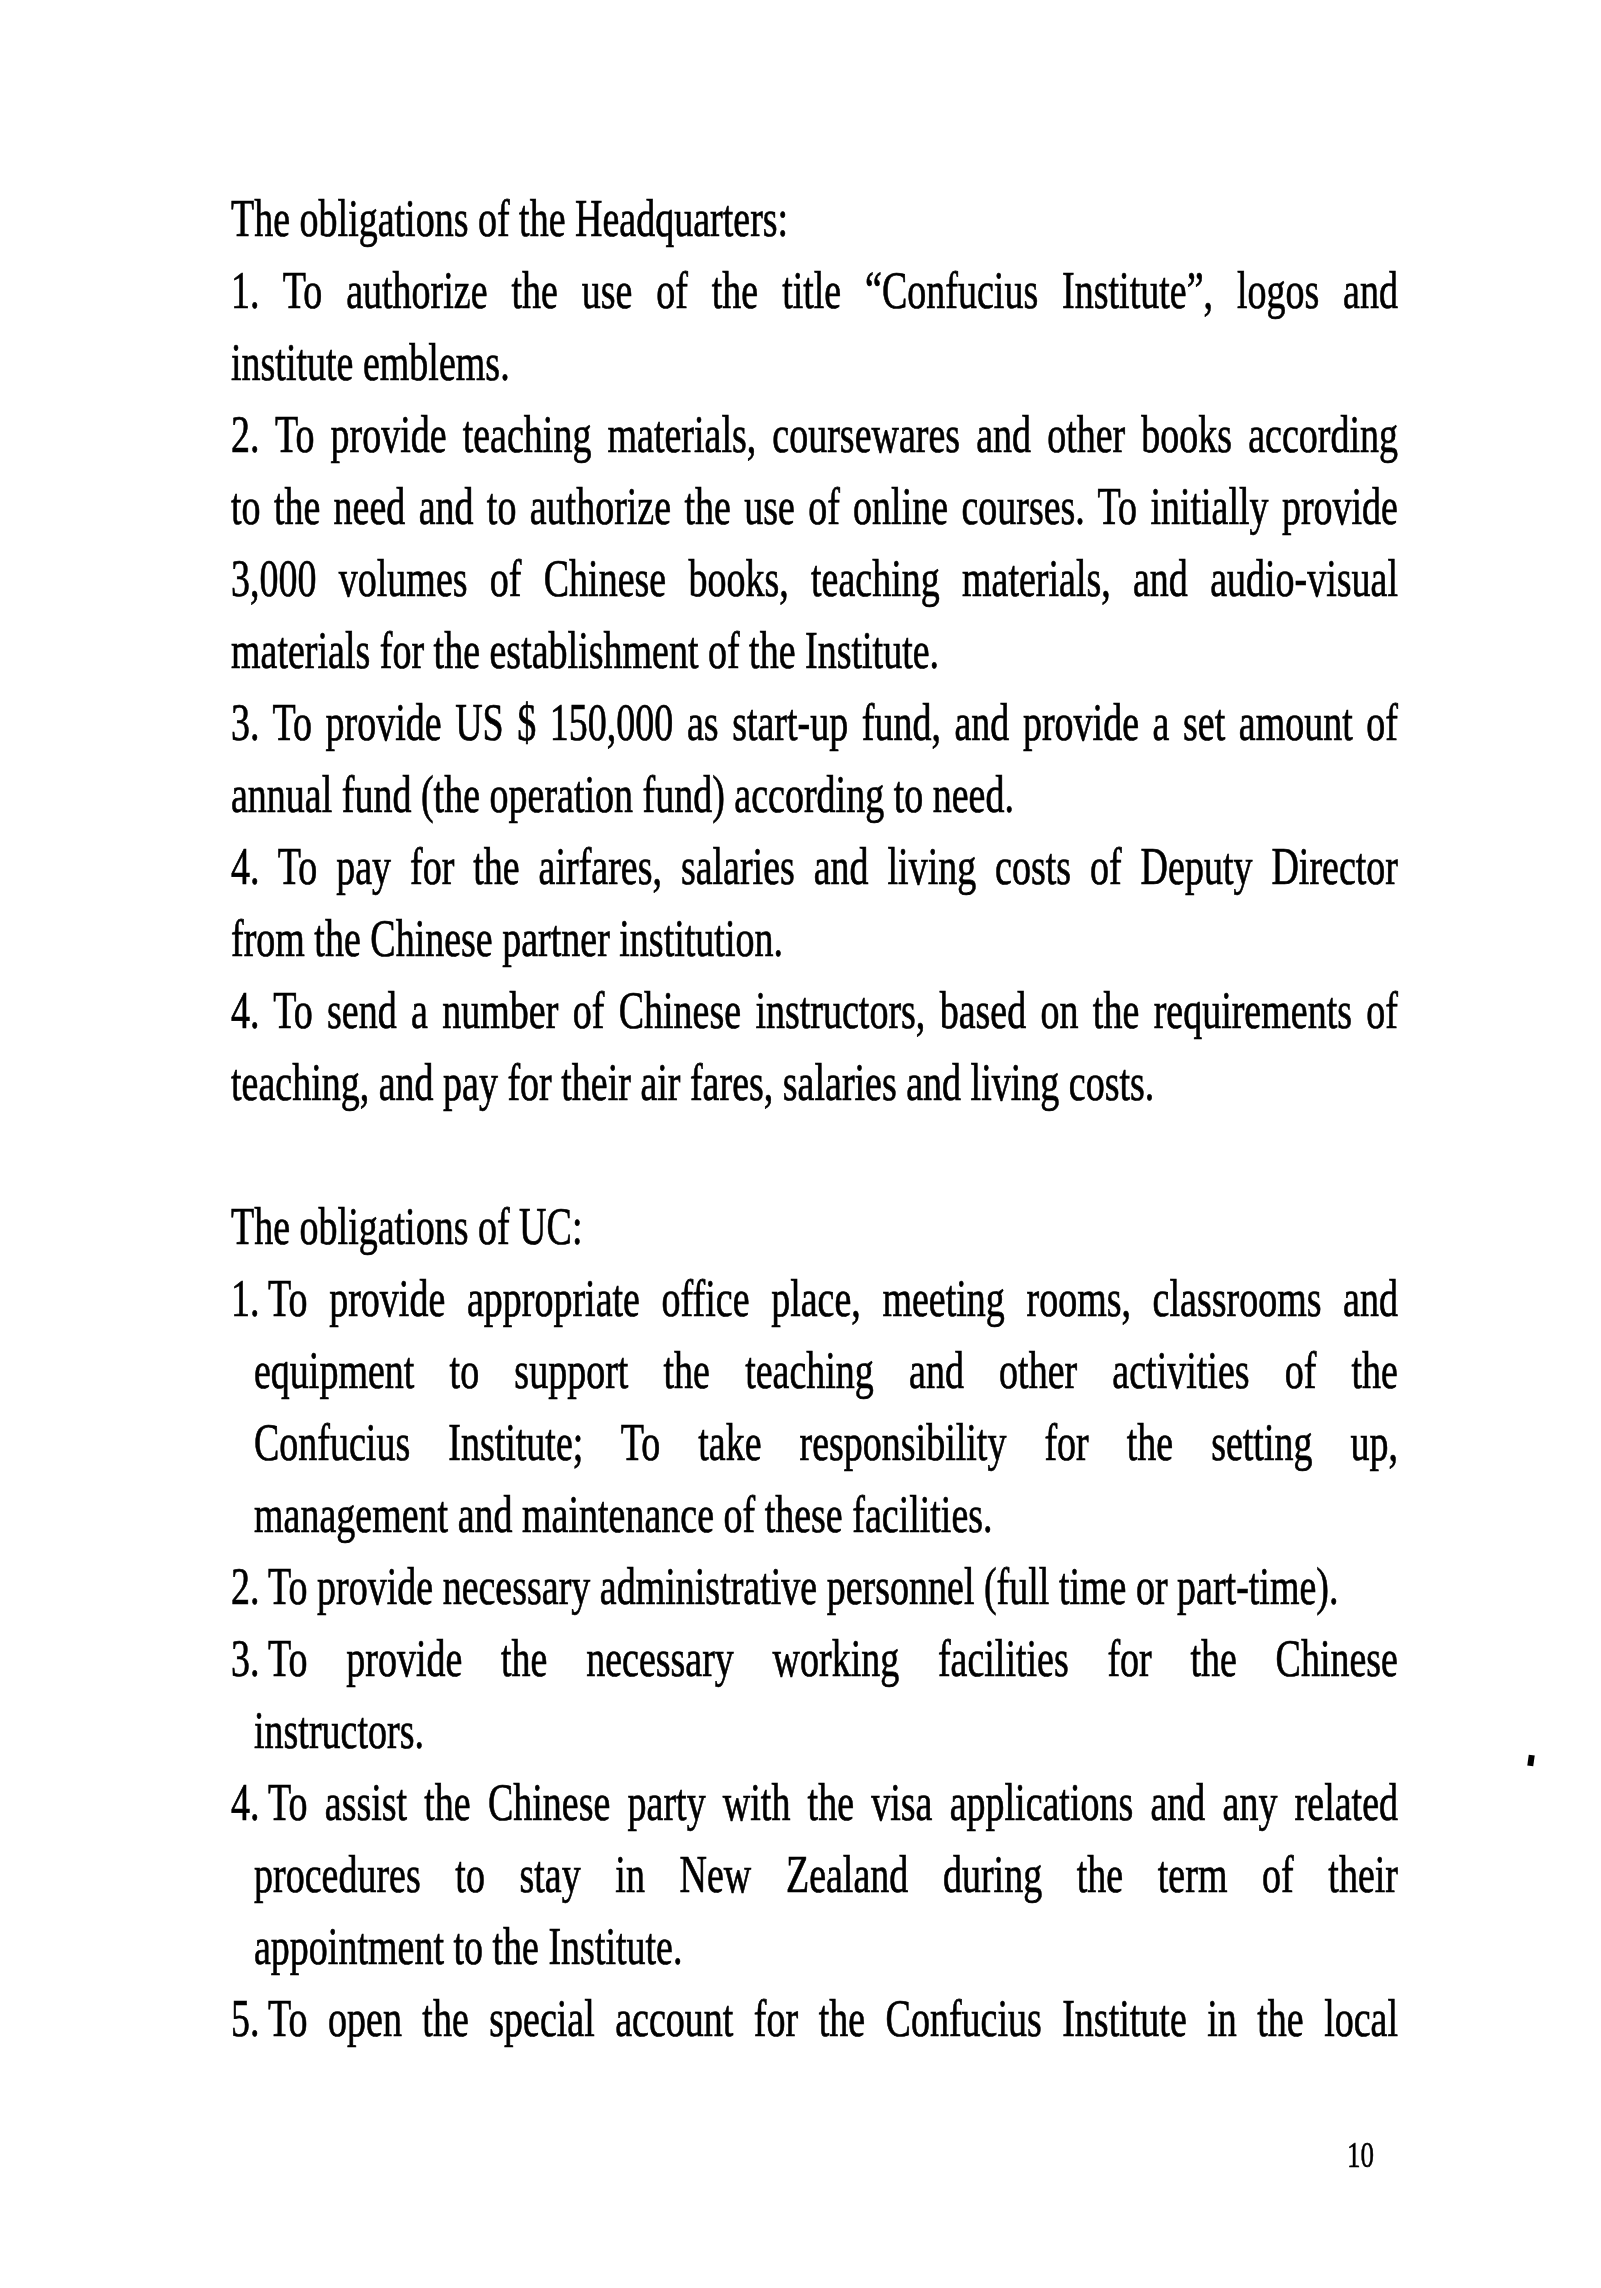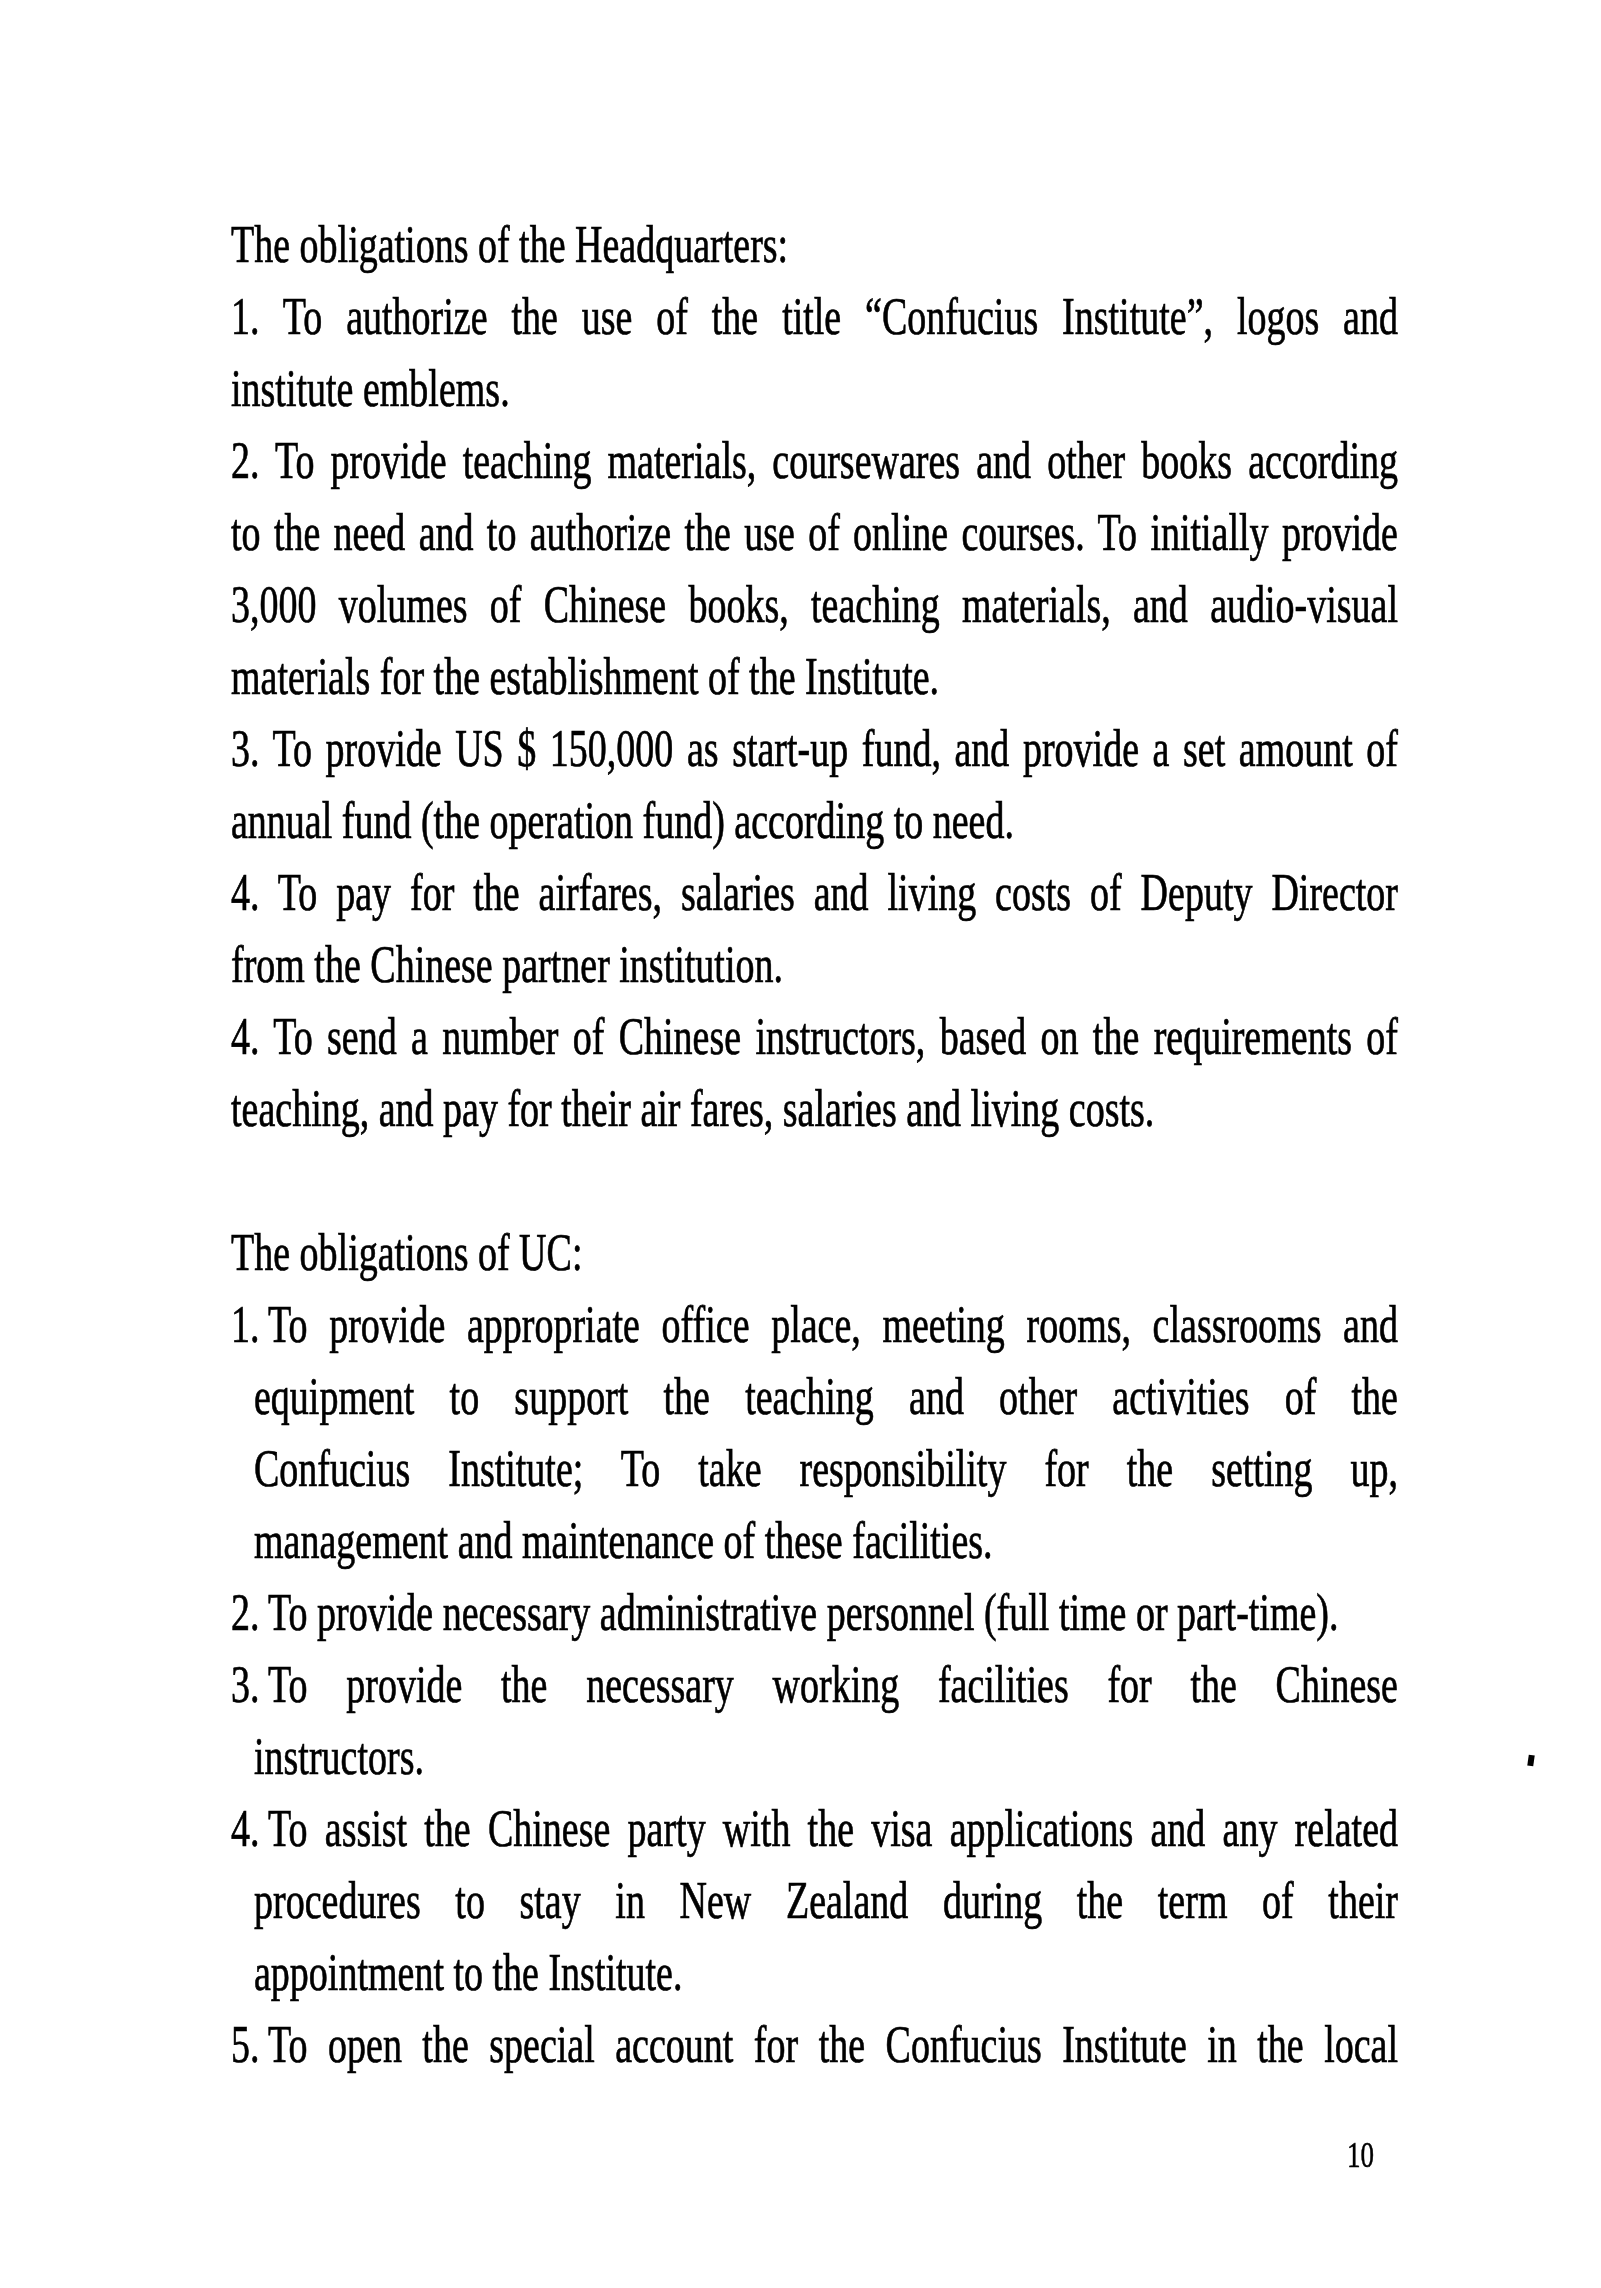--- a/index.html
+++ b/index.html
@@ -10,21 +10,21 @@
     color:#000000;
   }
   .sheet{
     position:relative;
     width:1602px;height:2289px;
     background:#ffffff;
     overflow:hidden;
   }
   .textblock{
     position:absolute;
-    left:231px; top:208px;
+    left:231px; top:182px;
     width:1167px;
     font-size:38px;
     -webkit-text-stroke:0.5px #000000;
   }
   .line{
     height:72px;
     line-height:72px;
     white-space:normal;
     overflow:visible;
     transform:scaleY(1.38);

